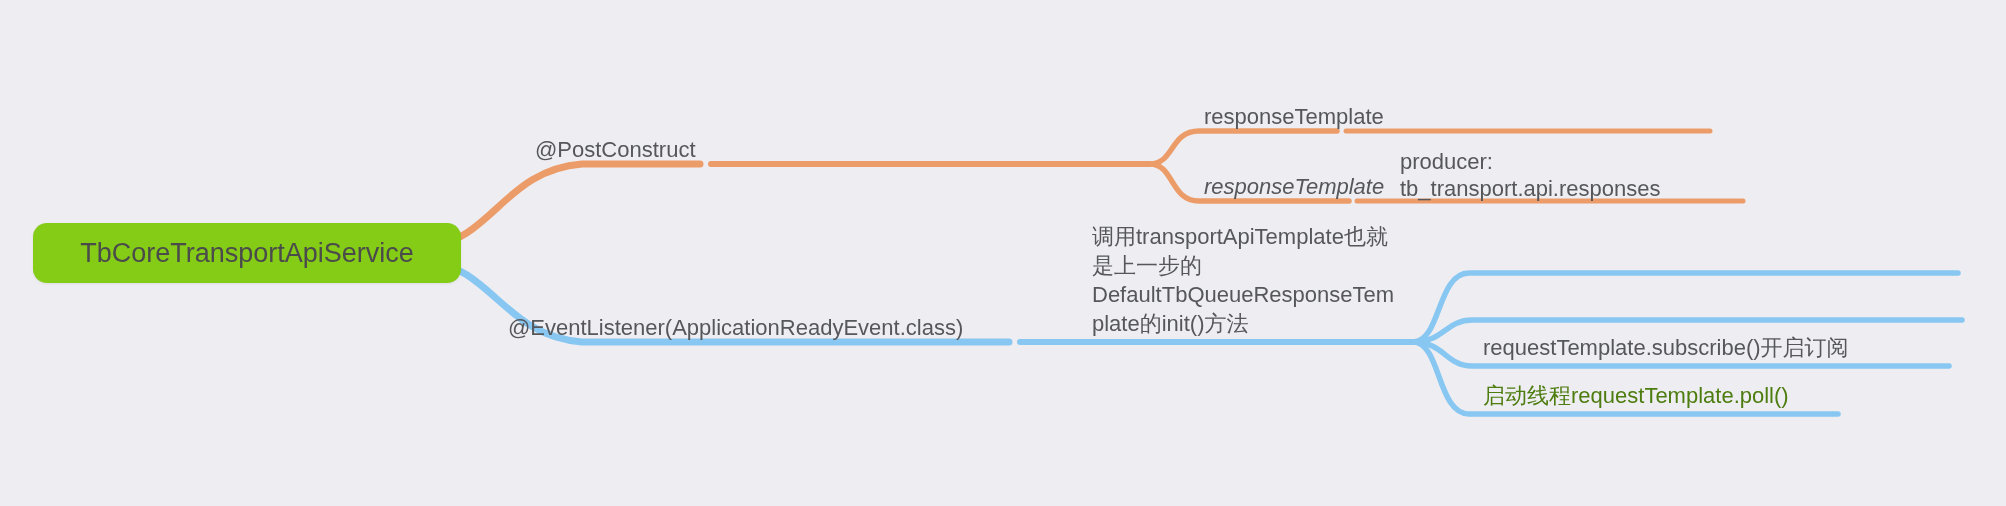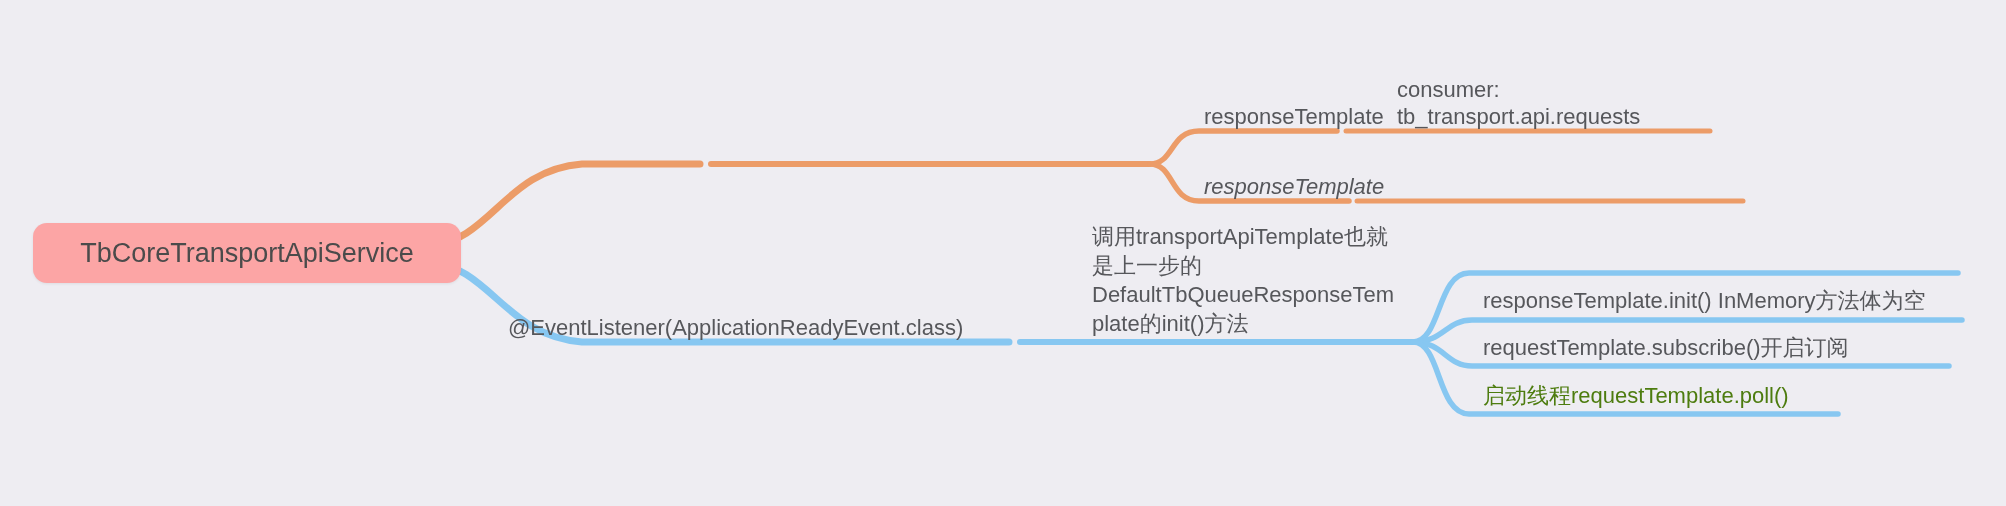--- a/index.html
+++ b/index.html
@@ -18,21 +18,21 @@
   }
   .wires path {
     fill: none;
     stroke-linecap: round;
     stroke-linejoin: round;
   }
   .root-node {
     position: absolute;
     left: 33px; top: 223px;
     width: 428px; height: 60px;
-    background: #fca5a5;
+    background: #84cc16;
     border-radius: 14px;
     box-shadow: 0 1px 3px rgba(0,0,0,0.07);
     display: flex;
     align-items: center;
     justify-content: center;
     font-size: 27px;
     color: #4B4B4B;
   }
   .label {
     position: absolute;
@@ -69,27 +69,27 @@
     <path stroke-width="5.5" d="M 1413 342 C 1441 342 1437 273 1469 273 L 1958 273" stroke="#87C7F1"></path>
     <path stroke-width="5.5" d="M 1413 342 C 1444 342 1446 320 1472 320 L 1962 320" stroke="#87C7F1"></path>
     <path stroke-width="5.5" d="M 1413 342 C 1444 342 1446 366 1472 366 L 1949 366" stroke="#87C7F1"></path>
     <path stroke-width="5.5" d="M 1413 342 C 1441 342 1437 414 1469 414 L 1838 414" stroke="#87C7F1"></path>
   </svg>
 
   <div class="root-node" style="color: rgb(75, 75, 75);">
     <span>TbCoreTransportApiService</span>
   </div>
 
+  <div class="label" style="left: 535px; top: 137px; color: rgb(86, 87, 91);">@PostConstruct</div>
   <div class="label" style="left: 1204px; top: 104px; color: rgb(86, 87, 91);">responseTemplate</div>
-  <div class="label multiline" style="left: 1397px; top: 76px; color: rgb(86, 87, 91);">consumer:
-tb_transport.api.requests</div>
   <div class="label" style="left: 1204px; top: 174px; color: rgb(86, 87, 91); font-style: italic;">responseTemplate</div>
+  <div class="label multiline" style="left: 1400px; top: 148px; color: rgb(86, 87, 91);">producer:
+tb_transport.api.responses</div>
 
   <div class="label wrapblock" style="left: 1092px; top: 222px; color: rgb(86, 87, 91);">调用transportApiTemplate也就
 是上一步的
 DefaultTbQueueResponseTem
 plate的init()方法</div>
   <div class="label" style="left: 508px; top: 315px; color: rgb(86, 87, 91);">@EventListener(ApplicationReadyEvent.class)</div>
-  <div class="label" style="left: 1483px; top: 288px; color: rgb(86, 87, 91);">responseTemplate.init() InMemory方法体为空</div>
   <div class="label" style="left: 1483px; top: 335px; color: rgb(86, 87, 91);">requestTemplate.subscribe()开启订阅</div>
   <div class="label" style="left: 1483px; top: 383px; color: #4d7c0f;">启动线程requestTemplate.poll()</div>
 
 </div>
 
 </body></html>

